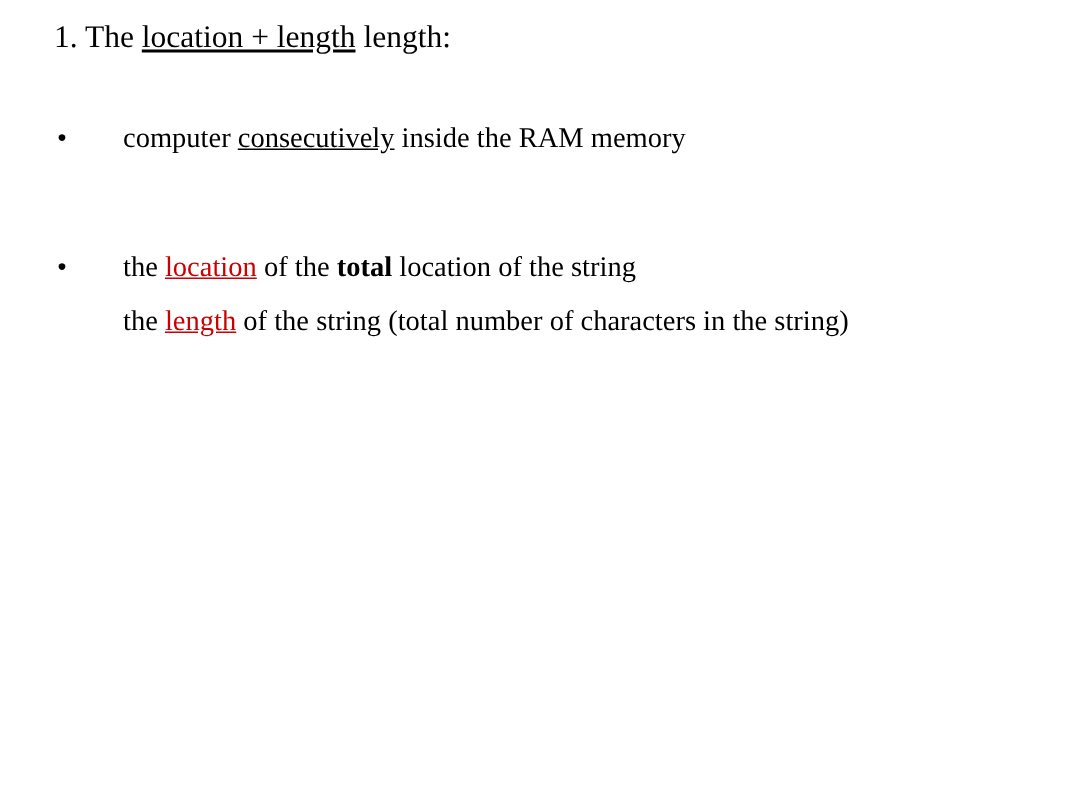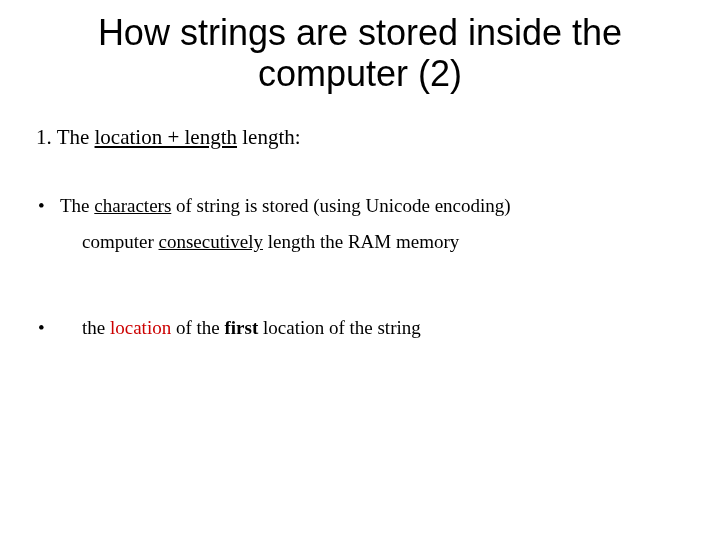--- a/index.html
+++ b/index.html
@@ -54,36 +54,36 @@
       padding-left: 22px;
       display: block;
       line-height: 1.9;
     }
     .underline {
       text-decoration: underline;
       text-align: right;
     }
     .red {
       color: #cc0000;
+      text-decoration: underline;
     }
     .bold {
       font-weight: bold;
     }
   </style>
 </head>
 <body>
 
 <div class="slide">
-  <h1 class="title">How strings are stored inside the computer (2)</h1>
 
   <div class="numbered-item">
     <span class="num">1.  </span><span>The </span><span class="underline">location + length</span><span> length:</span>
   </div>
 
   <div class="bullet-item">
-    <span><span>The </span><span class="underline">characters</span><span> of string is stored (using Unicode encoding)</span></span>
-    <span class="sub-line"><span>computer </span><span class="underline">consecutively</span><span> length the RAM memory</span></span>
+    <span class="sub-line"><span>computer </span><span class="underline">consecutively</span><span> inside the RAM memory</span></span>
   </div>
 
   <div class="bullet-item">
-    <span class="sub-line"><span>the </span><span class="red">location</span><span> of the </span><span class="bold">first</span><span> location of the string</span></span>
+    <span class="sub-line"><span>the </span><span class="red">location</span><span> of the </span><span class="bold">total</span><span> location of the string</span></span>
+    <span class="sub-line"><span>the </span><span class="red">length</span><span> of the string (total number of characters in the string)</span></span>
   </div>
 </div>
 
 </body></html>

